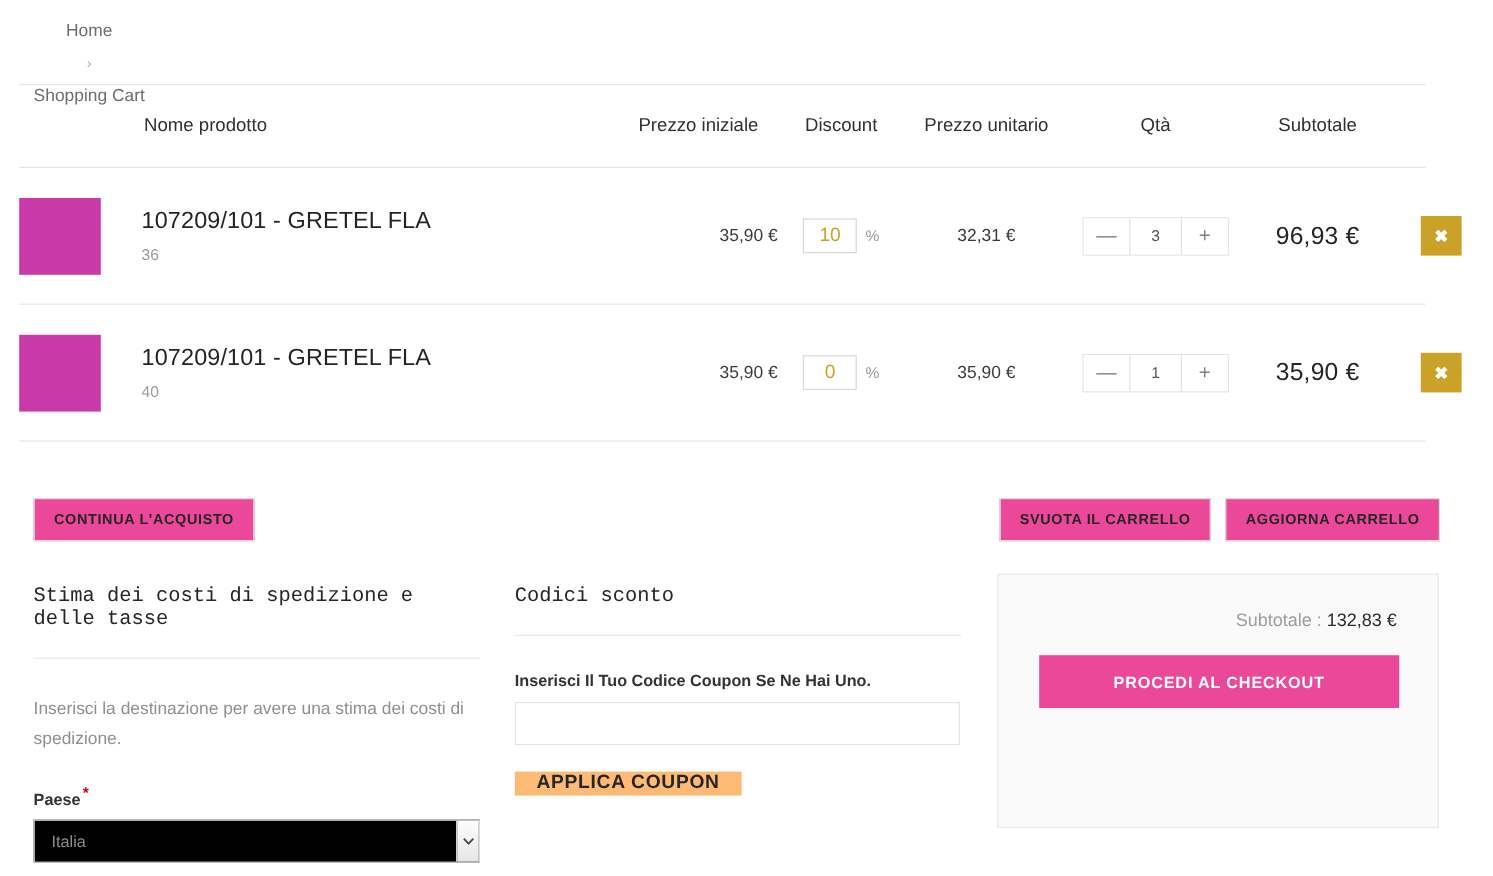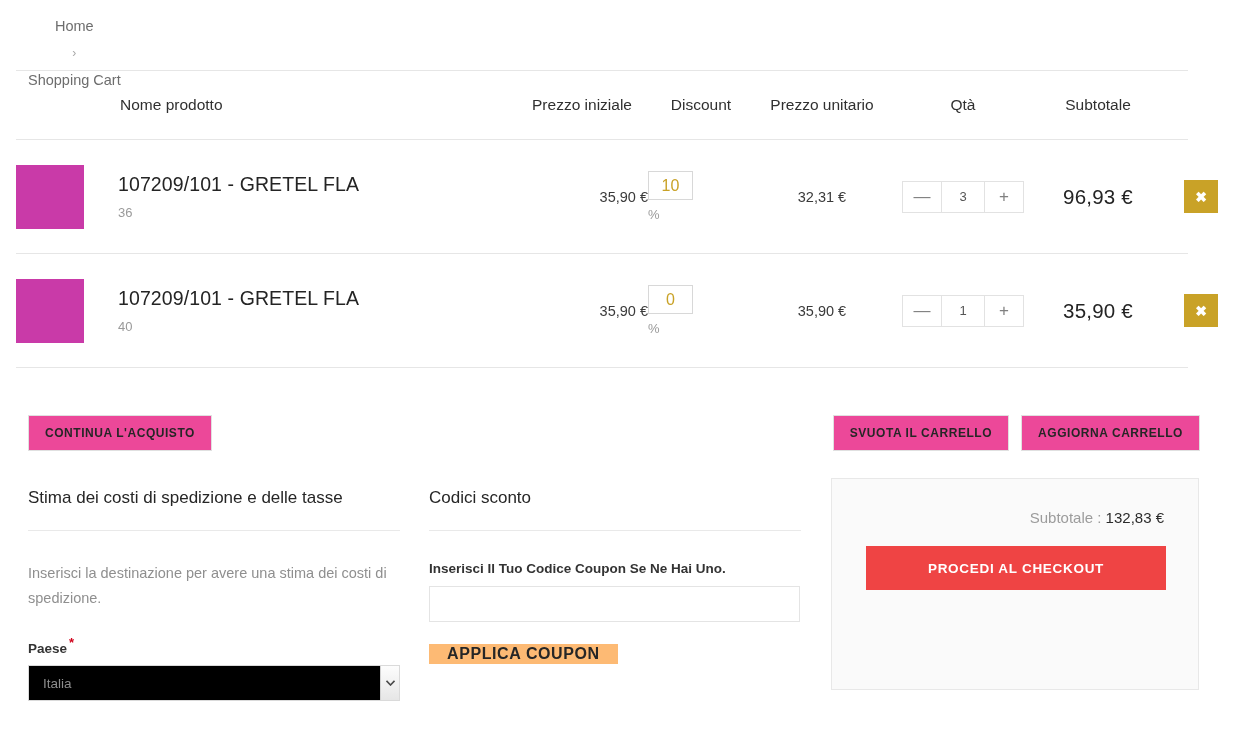--- a/index.html
+++ b/index.html
@@ -47,21 +47,21 @@
   .trow { display: flex; align-items: center; height: 113px; }
 
   .thumb { width: 68px; height: 64px; background: #c93aa8; }
 
   .pname { font-size: 19.5px; color: #242424; letter-spacing: .1px; line-height: 1.2; }
   .pvariant { font-size: 13px; color: #9a9a9a; margin-top: 9px; }
 
   .price-init { font-size: 14.5px; color: #3a3a3a; }
   .price-unit { font-size: 14.5px; color: #3a3a3a; }
 
-  .disc-wrap { display: flex; align-items: flex-start; justify-content: center; gap: 7px; flex-direction: column; }
+  .disc-wrap { display: flex; align-items: center; justify-content: center; gap: 7px; }
   .disc-input {
     width: 45px; height: 29px;
     border: 1px solid #d8d8d8; background: #fff;
     color: #c9a227; font-size: 16px;
     text-align: center; font-family: "Liberation Sans", sans-serif;
     outline: none; padding: 0;
   }
   .disc-pct { font-size: 13px; color: #9a9a9a; }
 
   .stepper { display: inline-flex; border: 1px solid #e2e2e2; height: 32px; }
@@ -91,21 +91,21 @@
     font-size: 12px; font-weight: bold; letter-spacing: .55px;
     padding: 12px 16px; height: 36px; cursor: pointer;
     font-family: "Liberation Sans", sans-serif;
     display: inline-flex; align-items: center; justify-content: center;
   }
   .act-left { position: absolute; left: 0; top: 0; }
   .act-right { position: absolute; right: 0; top: 0; display: flex; gap: 12px; }
 
   
   .bottom { position: absolute; left: 0; top: 488px; width: 1244px; }
-  .sec-title { font-size: 17px; color: #262626; font-weight: 400; }
+  .sec-title { font-size: 17px; color: #262626; font-weight: 400; font-family: Liberation Mono, monospace; }
   .sec-rule { height: 1px; background: #e9e9e9; margin-top: 22px; }
 
   .shipping { position: absolute; left: 28px; top: 0; width: 372px; }
   .ship-desc { margin-top: 30px; font-size: 14.5px; color: #8f8f8f; line-height: 1.72; }
   .lbl { margin-top: 24px; font-size: 13.5px; color: #333; font-weight: bold; }
   .req { color: #d0021b; font-size: 13px; vertical-align: super; margin-left: 2px; }
   .sel-wrap { position: relative; margin-top: 10px; width: 372px; height: 36px; }
   .sel-box {
     width: 372px; height: 36px; border: 1px solid #dadada; background: #000000;
     font-size: 13.5px; color: #8d8d8d; padding: 0 34px 0 14px;
@@ -139,21 +139,21 @@
     padding: 30px 34px 0 34px;
   }
   .sum-sub { text-align: right; font-size: 15px; color: #9c9c9c; }
   .sum-sub b { color: #2b2b2b; font-weight: 400; }
   .sum-tot {
     text-align: right; margin-top: 10px;
     font-size: 23px; color: #2b2b2b; font-weight: 400; white-space: nowrap;
   }
   .sum-tot .amt { font-weight: bold; }
   .btn-checkout {
-    margin-top: 20px; width: 300px; height: 44px; background: #ef4444;
+    margin-top: 20px; width: 300px; height: 44px; background: #ec4899;
     border: none; color: #fff; font-size: 13.5px; font-weight: bold;
     letter-spacing: .7px; cursor: pointer;
     font-family: "Liberation Sans", sans-serif;
   }
 </style>
 </head>
 <body>
 
 <div class="page">
 

